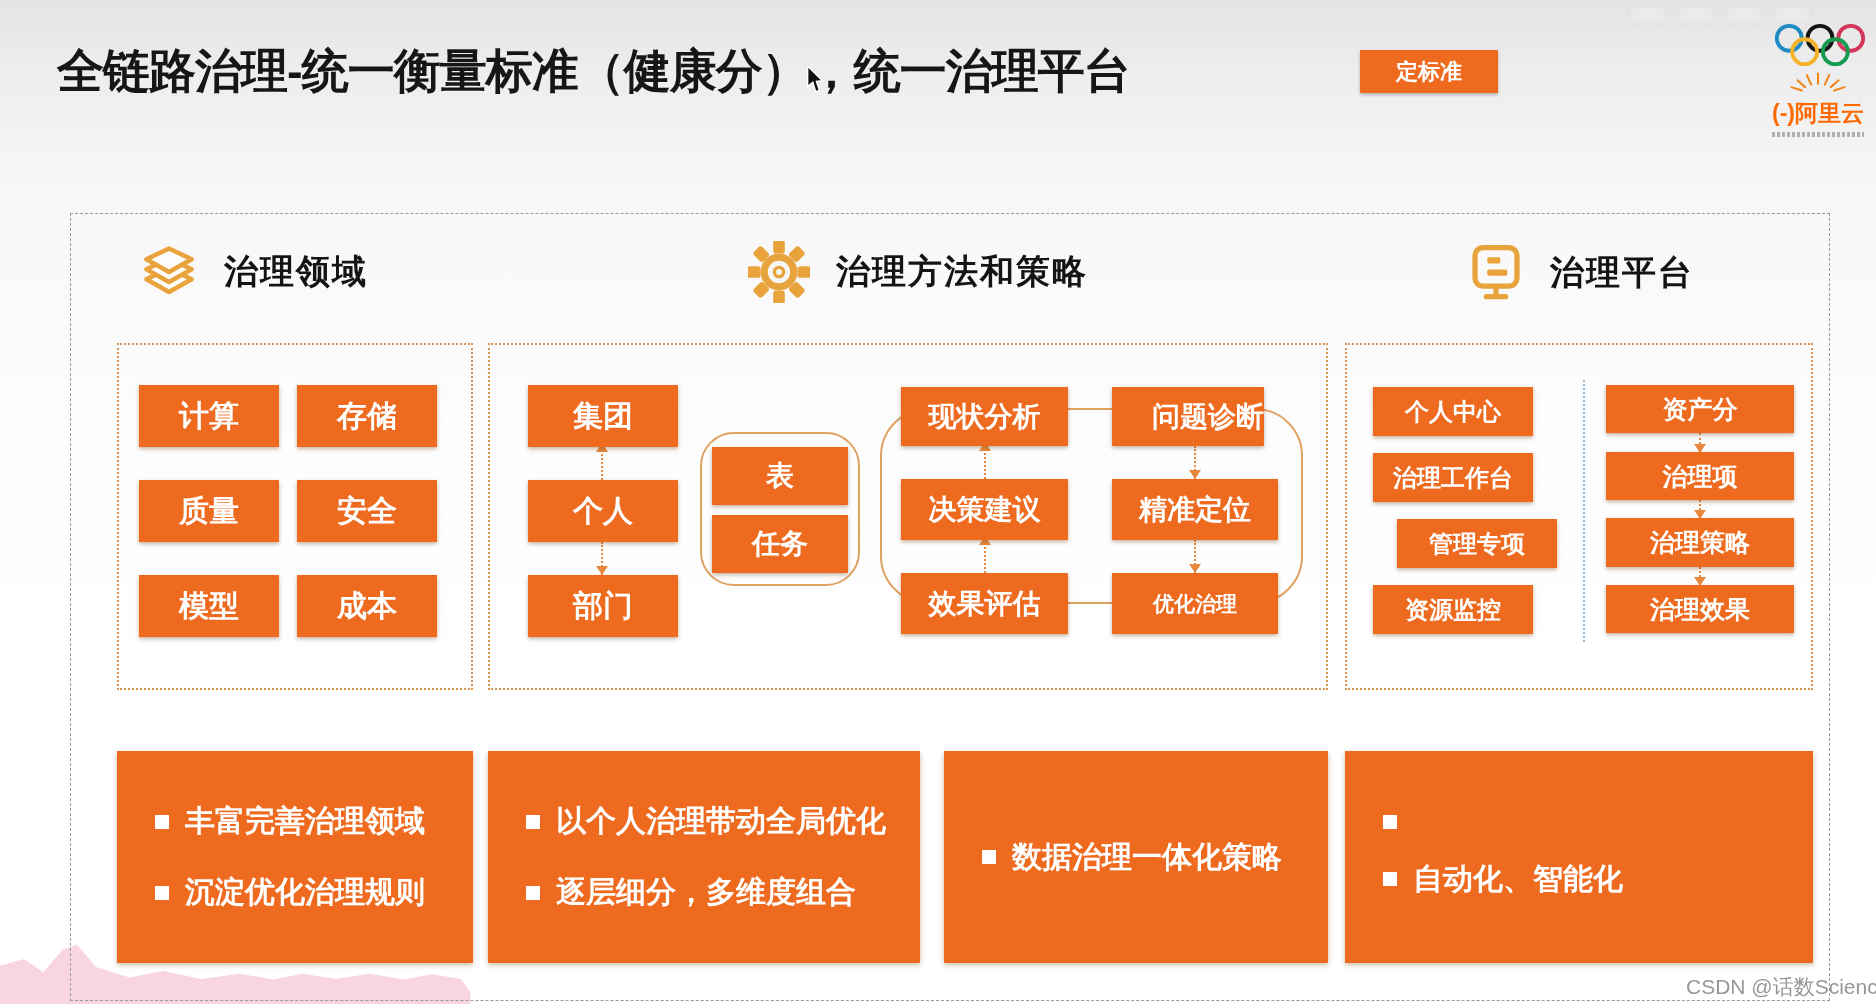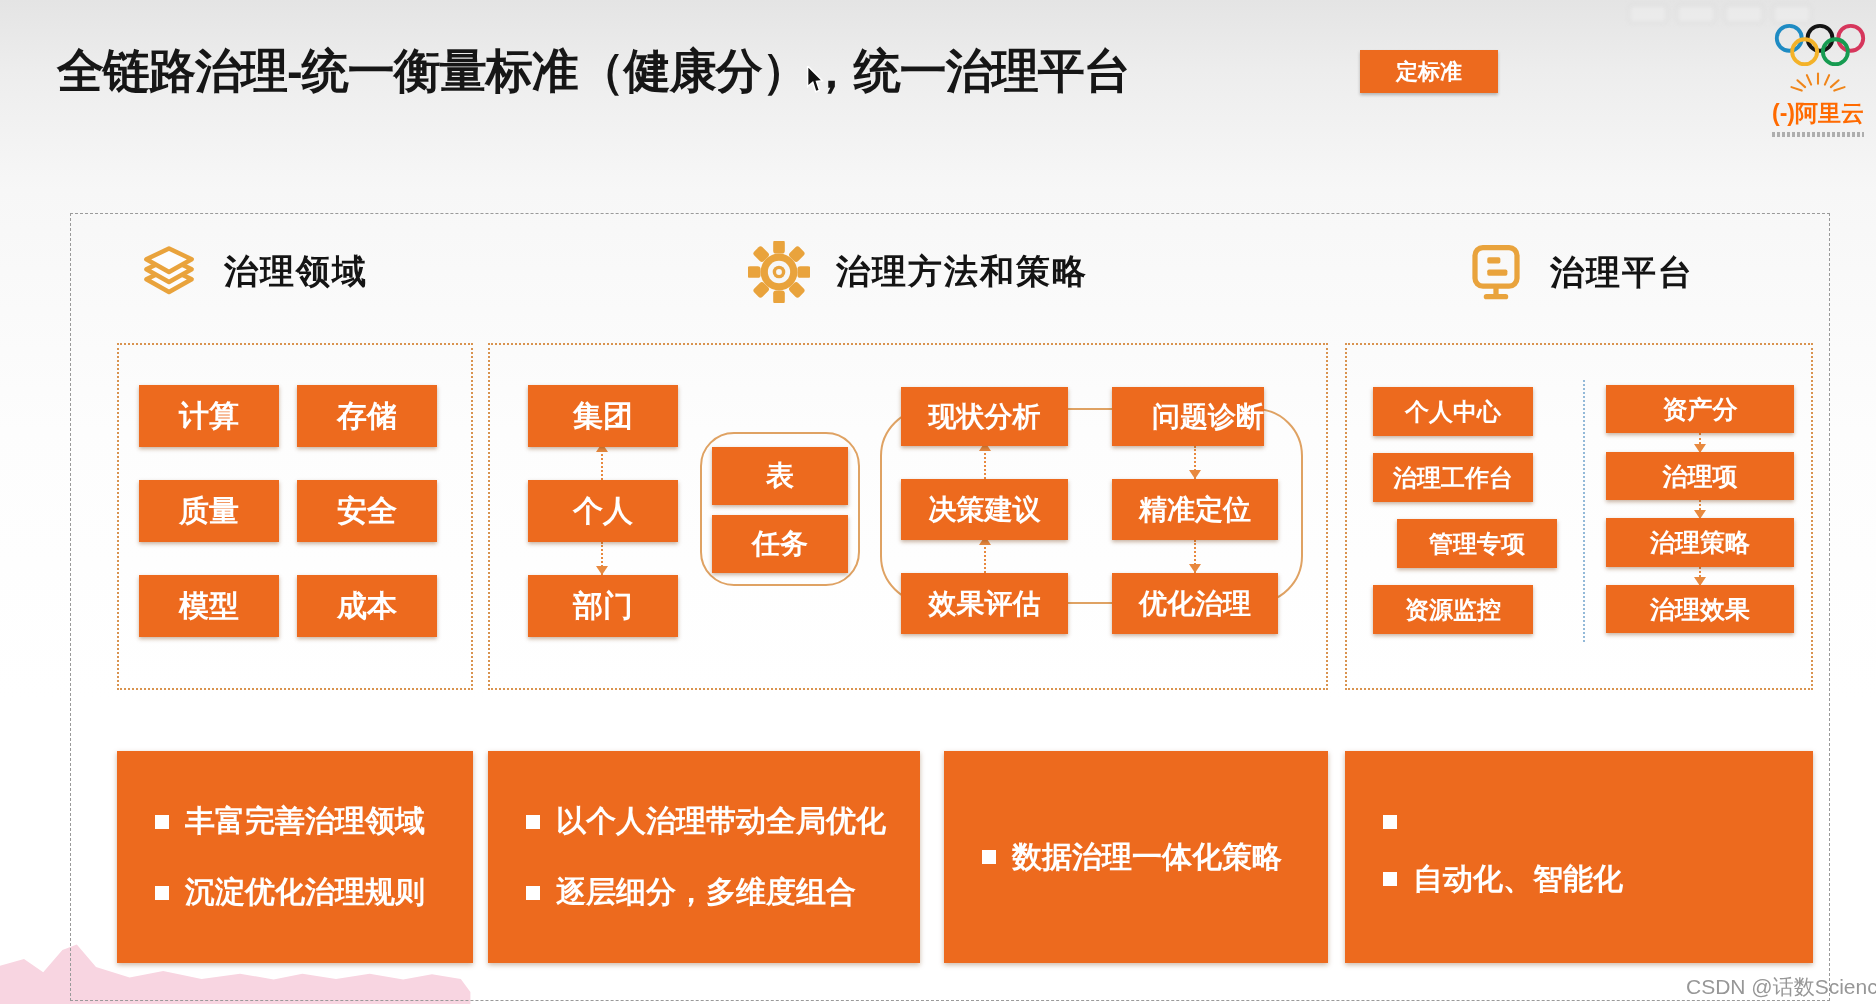--- a/index.html
+++ b/index.html
@@ -170,21 +170,21 @@
 <div class="abs obox" style="left:901px;top:387px;width:167px;height:59px;font-size:28px;">现状分析</div>
 <div class="abs obox" style="left:901px;top:479px;width:167px;height:61px;font-size:28px;">决策建议</div>
 <div class="abs obox" style="left:901px;top:573px;width:167px;height:61px;font-size:28px;">效果评估</div>
 <div class="abs conn" style="left:984px;top:446px;height:33px;"></div>
 <div class="abs arr up" style="left:979px;top:442px;"></div>
 <div class="abs conn" style="left:984px;top:540px;height:33px;"></div>
 <div class="abs arr up" style="left:979px;top:536px;"></div>
 
 <div class="abs obox" style="left:1112px;top:387px;width:152px;height:59px;font-size:28px;padding-left:40px;">问题诊断</div>
 <div class="abs obox" style="left:1112px;top:479px;width:166px;height:61px;font-size:28px;">精准定位</div>
-<div class="abs obox" style="left:1112px;top:573px;width:166px;height:61px;font-size:28px;">优化治理</div>
+<div class="abs obox" style="left:1112px;top:573px;width:166px;height:61px;font-size:21px;">优化治理</div>
 <div class="abs conn" style="left:1194px;top:446px;height:33px;"></div>
 <div class="abs arr down" style="left:1189px;top:470px;"></div>
 <div class="abs conn" style="left:1194px;top:540px;height:33px;"></div>
 <div class="abs arr down" style="left:1189px;top:564px;"></div>
 
 <div class="abs obox" style="left:1373px;top:387px;width:160px;height:49px;font-size:24px;">个人中心</div>
 <div class="abs obox" style="left:1373px;top:453px;width:160px;height:49px;font-size:24px;">治理工作台</div>
 <div class="abs obox" style="left:1373px;top:519px;width:160px;height:49px;font-size:24px;margin-left:24px;">管理专项</div>
 <div class="abs obox" style="left:1373px;top:585px;width:160px;height:49px;font-size:24px;font-family:Liberation Serif, serif;">资源监控</div>
 

